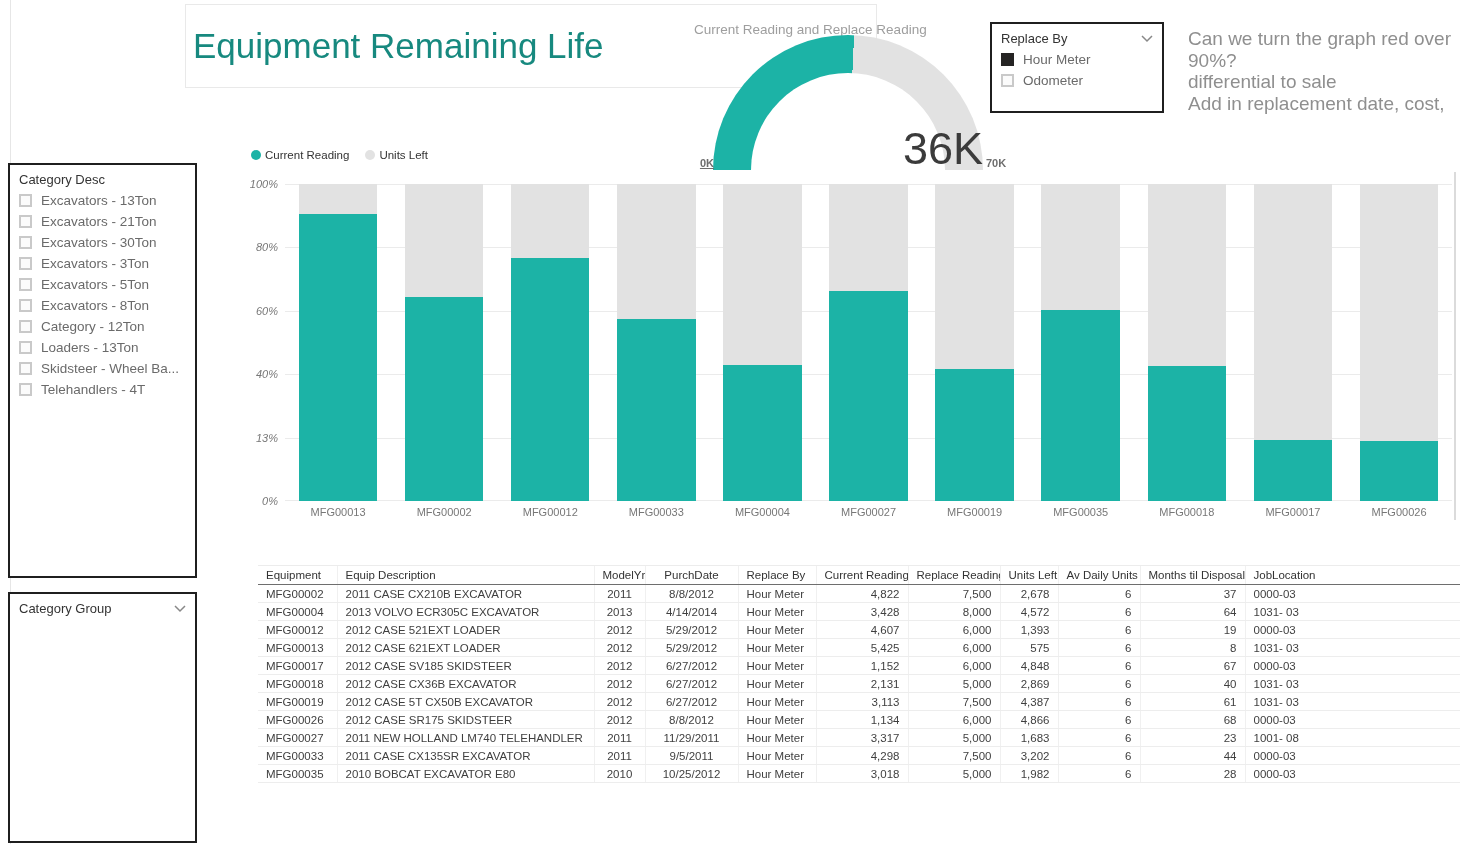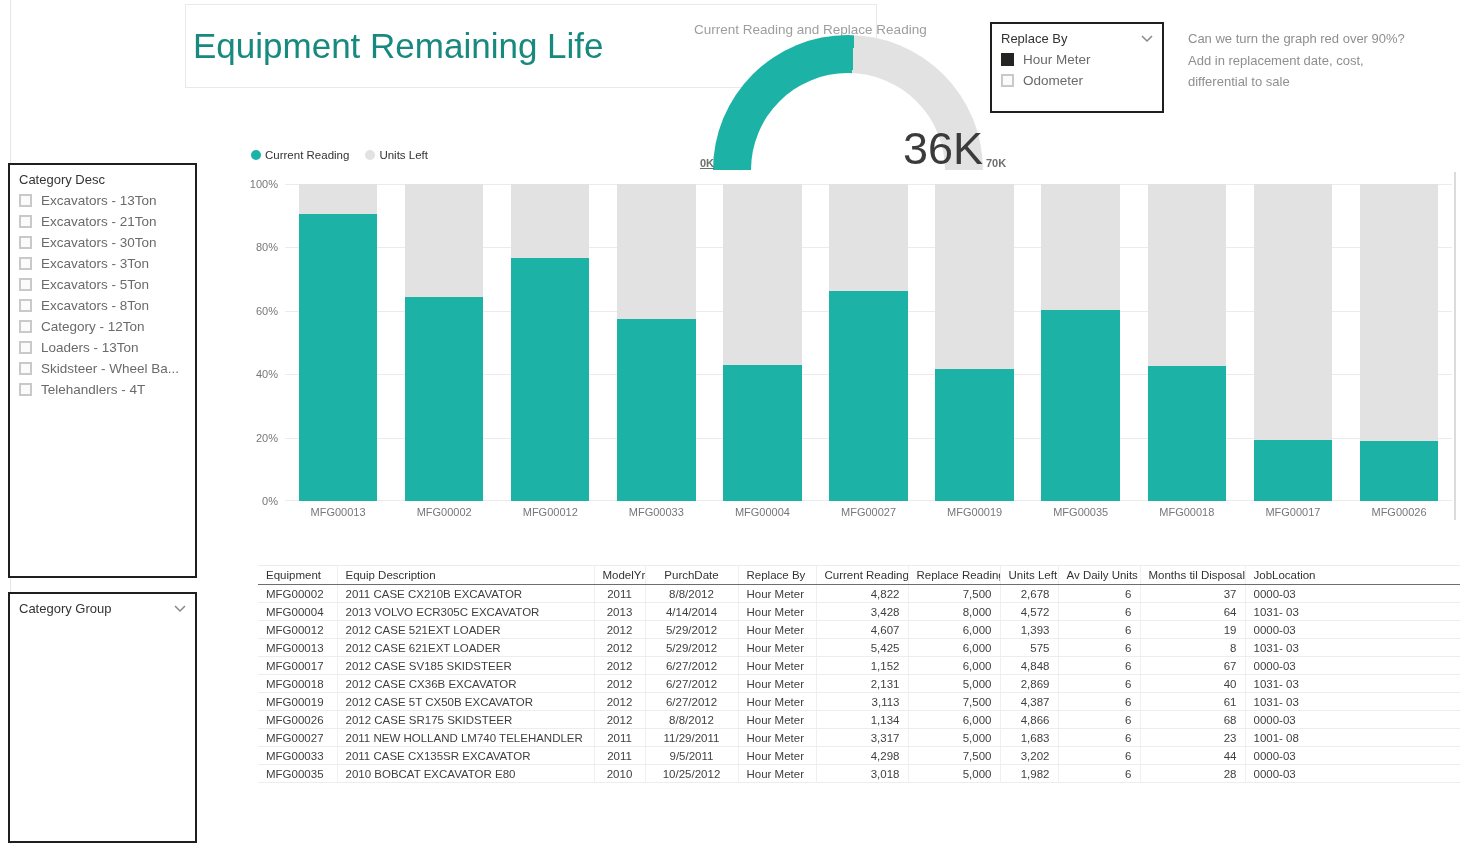--- a/index.html
+++ b/index.html
@@ -31,34 +31,34 @@
   .slicer-head { display:flex; justify-content:space-between; align-items:center; padding:7px 9px 3px 9px; font-size:13px; color:#333; }
   .sl-item { display:flex; align-items:center; gap:9px; padding:3px 9px; font-size:13.5px; color:#6A6A6A; white-space:nowrap; overflow:hidden; }
   .cb { width:13px; height:13px; border:2px solid #C9C9C9; background:#FBFBFB; flex:none; }
   .cb.checked { background:#252423; border-color:#252423; }
   .chev { flex:none; }
 
   .cat-desc  { left:8px; top:163px; width:189px; height:415px;text-align:center; }
   .cat-group { left:8px; top:592px; width:189px; height:251px; }
 
   
-  .note { left:1188px; top:28px; width:272px; font-size:13px; color:#8F8F8F; line-height:21.5px; }
+  .note { left:1188px; top:28px; width:272px; font-size:19px; color:#8F8F8F; line-height:21.5px; }
 
   
   .legend { left:251px; top:149px; display:flex; gap:16px; align-items:center; font-size:11.5px; color:#333; }
   .legend-item { display:flex; align-items:center; gap:4px; }
   .dot { width:10px; height:10px; border-radius:50%; }
   .plot { left:285px; top:184px; width:1167px; height:317px; }
   .gridline { position:absolute; left:0; width:100%; height:1px; background:#EBEBEB; }
   .bars { position:absolute; left:0; top:0; width:100%; height:100%; display:flex; }
   .col { flex:1; height:100%; display:flex; justify-content:center; align-items:flex-end; }
   .stack { width:74%; height:100%; display:flex; flex-direction:column; justify-content:flex-end; }
   .seg { width:100%; }
   .y-labels { left:232px; top:184px; width:46px; height:317px; }
-  .ylab { position:absolute; right:0; transform:translateY(50%); font-size:11px; color:#777; }
+  .ylab { position:absolute; right:0; transform:translateY(50%); font-size:11px; color:#777;font-style:italic; }
   .x-labels { left:285px; top:506px; width:1167px; display:flex; }
   .xlab { flex:1; text-align:center; font-size:11px; color:#777; }
   .chart-scroll { left:1454px; top:172px; width:2px; height:348px; background:#DBDBDB; }
 
   
   table.grid { position:absolute; left:258px; top:565px; width:1202px; border-collapse:collapse; table-layout:fixed; font-size:11.5px; color:#3F3F3F; }
   table.grid th { font-weight:400; color:#333; border-top:1px solid #ECECEC; border-bottom:1px solid #6E6E6E; padding:3px 8px; white-space:nowrap; overflow:hidden; }
   table.grid td { padding:2.5px 8px; border-bottom:1px solid #EDEDED; white-space:nowrap; overflow:hidden; }
   table.grid td + td, table.grid th + th { border-left:1px solid #F0F0F0; }
   .al { text-align:left; } .ar { text-align:right; } .ac { text-align:center; }
@@ -93,22 +93,22 @@
       </div>
       <div class="sl-item">
         <span class="cb"></span>
         <span>Odometer</span>
       </div>
     </div>
 </div>
 
 <div class="abs note">
   <div>Can we turn the graph red over 90%?</div>
+  <div>differential to sale</div>
   <div>Add in replacement date, cost,</div>
-  <div>differential to sale</div>
 </div>
 
 <div class="abs slicer-box cat-desc">
   <div class="slicer-head">
     <span>Category Desc</span>
   </div>
   <div id="cat-desc-items">
       <div class="sl-item">
         <span class="cb"></span>
         <span>Excavators - 13Ton</span>
@@ -167,21 +167,21 @@
     <span>Current Reading</span>
   </div>
   <div class="legend-item">
     <span class="dot" id="dot-1" style="background: rgb(226, 226, 226);"></span>
     <span>Units Left</span>
   </div>
 </div>
 
 <div class="abs y-labels" id="y-labels">
     <div class="ylab" style="bottom: 0%;">0%</div>
-    <div class="ylab" style="bottom: 20%;">20%</div>
+    <div class="ylab" style="bottom: 20%;">13%</div>
     <div class="ylab" style="bottom: 40%;">40%</div>
     <div class="ylab" style="bottom: 60%; margin-left: 30px;">60%</div>
     <div class="ylab" style="bottom: 80%;">80%</div>
     <div class="ylab" style="bottom: 100%;">100%</div>
   </div>
 <div class="abs plot" id="plot">
     <div class="gridline" style="top: 0%;"></div>
     <div class="gridline" style="top: 20%;"></div>
     <div class="gridline" style="top: 40%;"></div>
     <div class="gridline" style="top: 60%;"></div>

